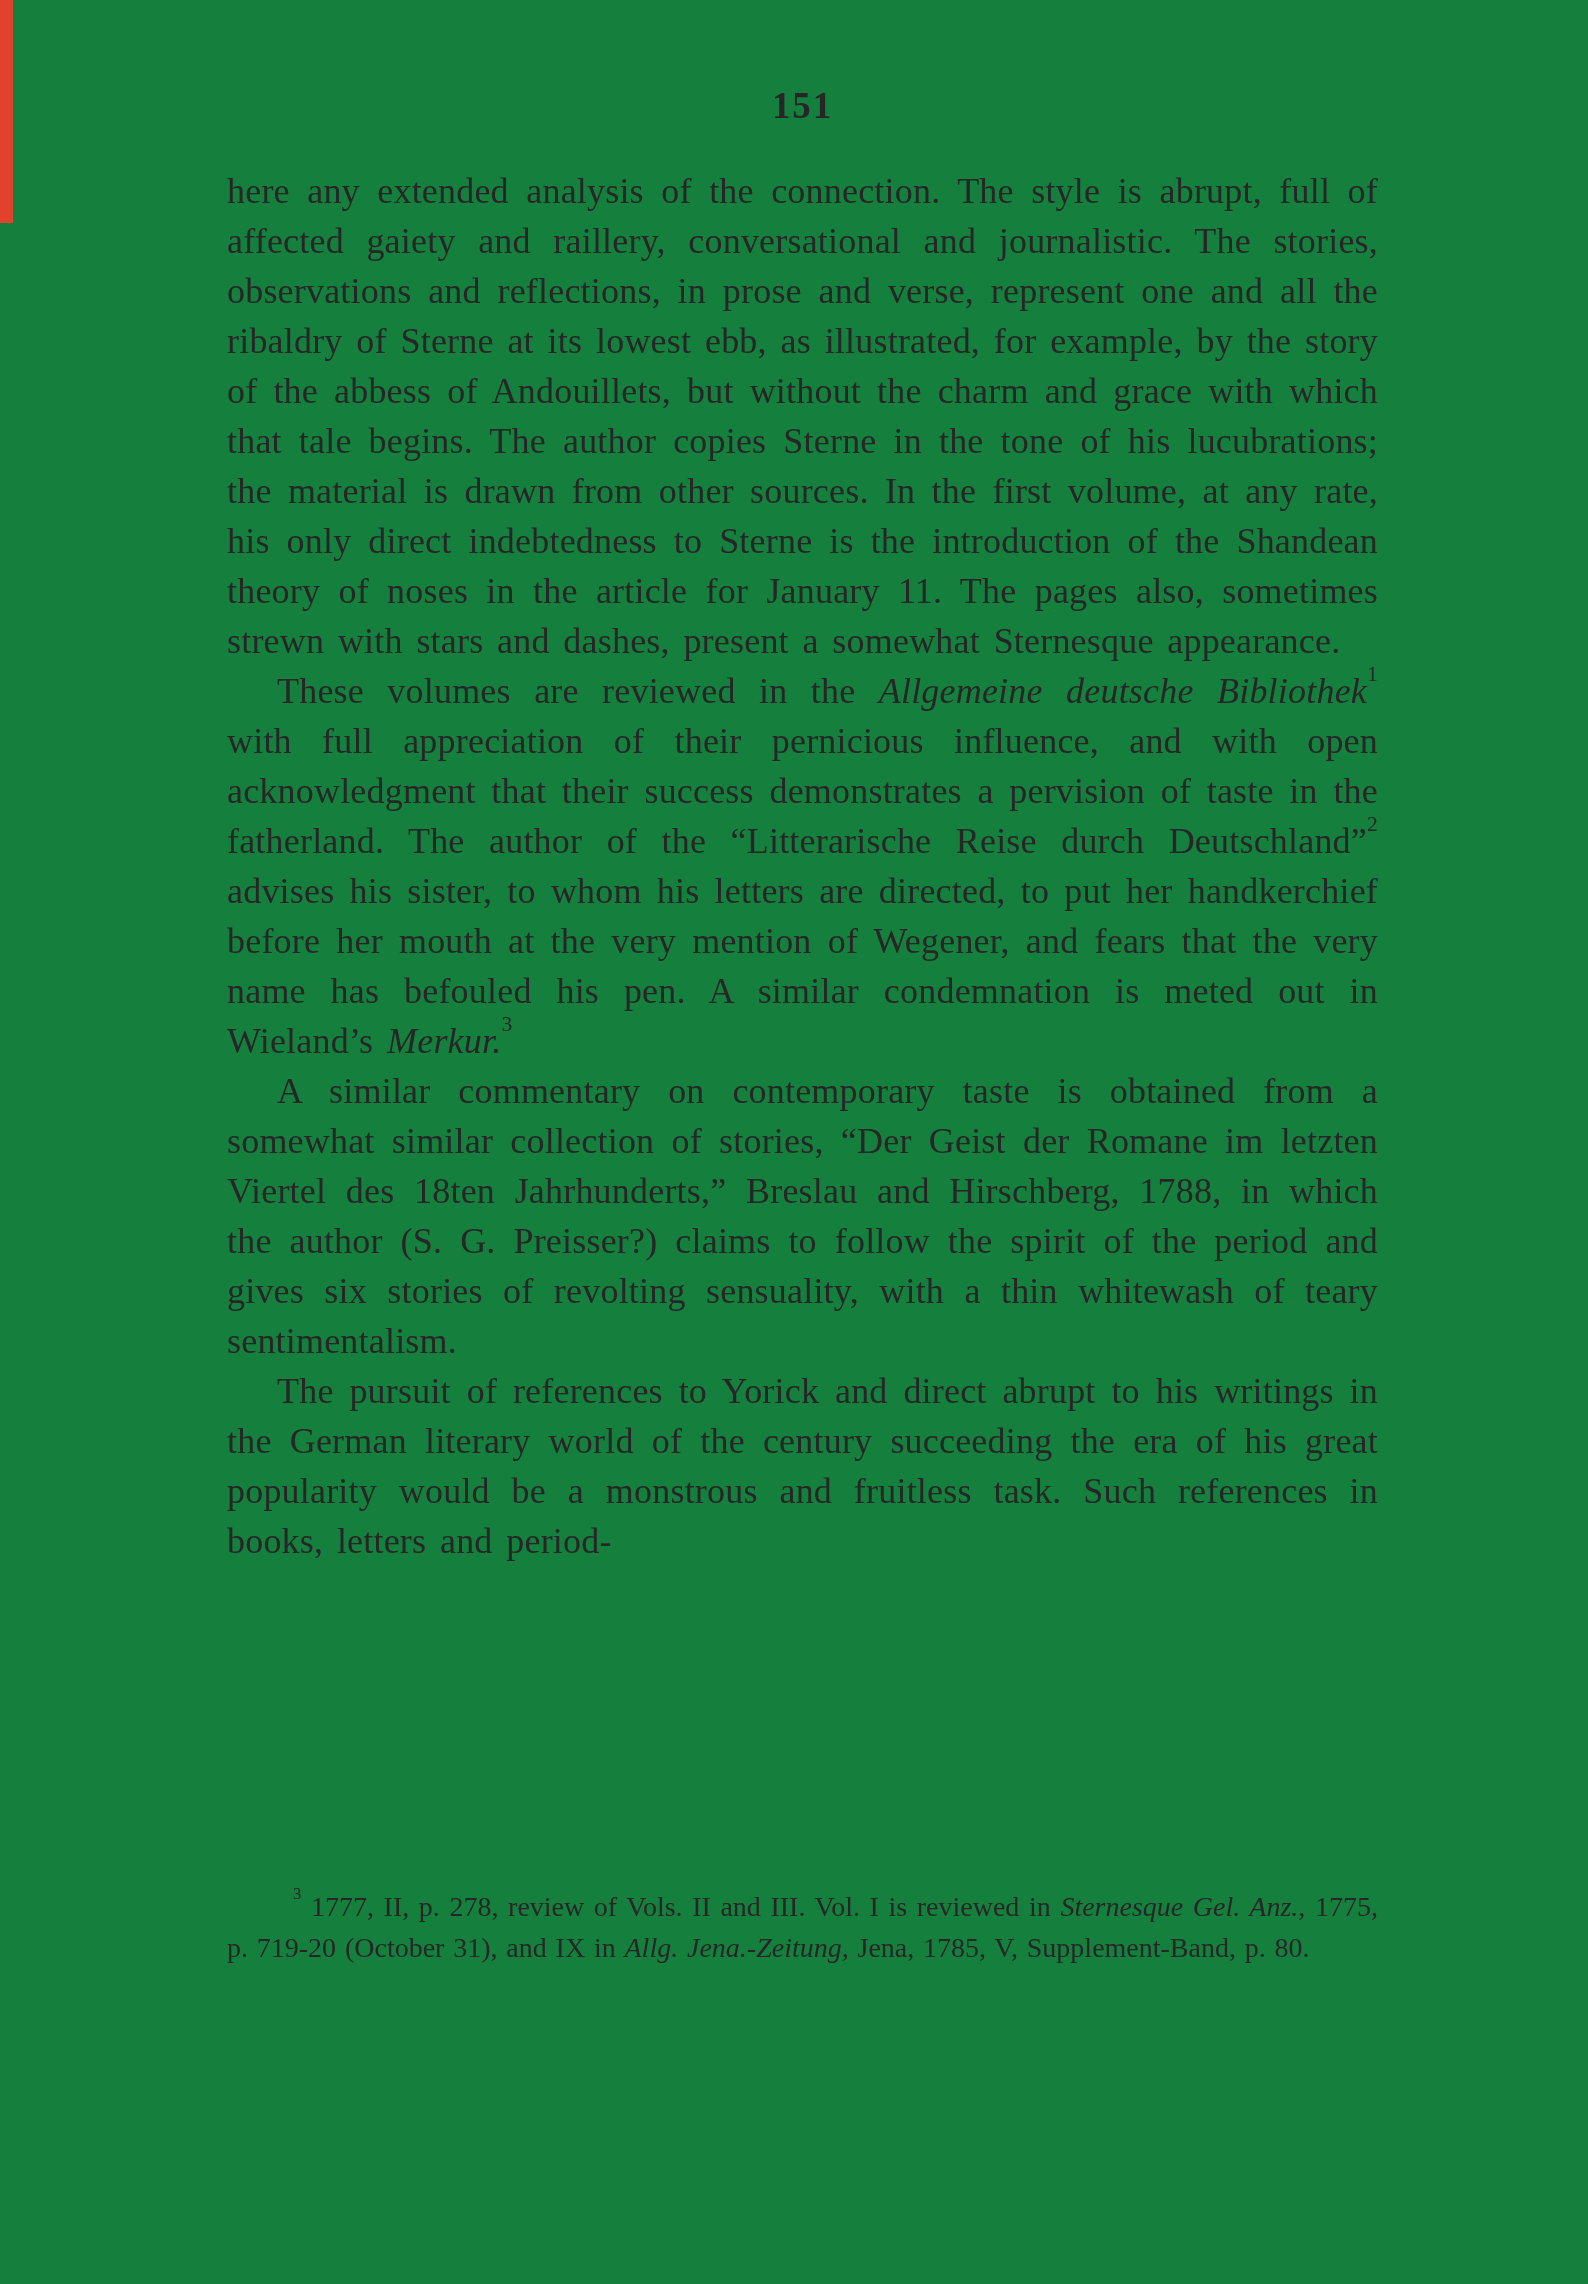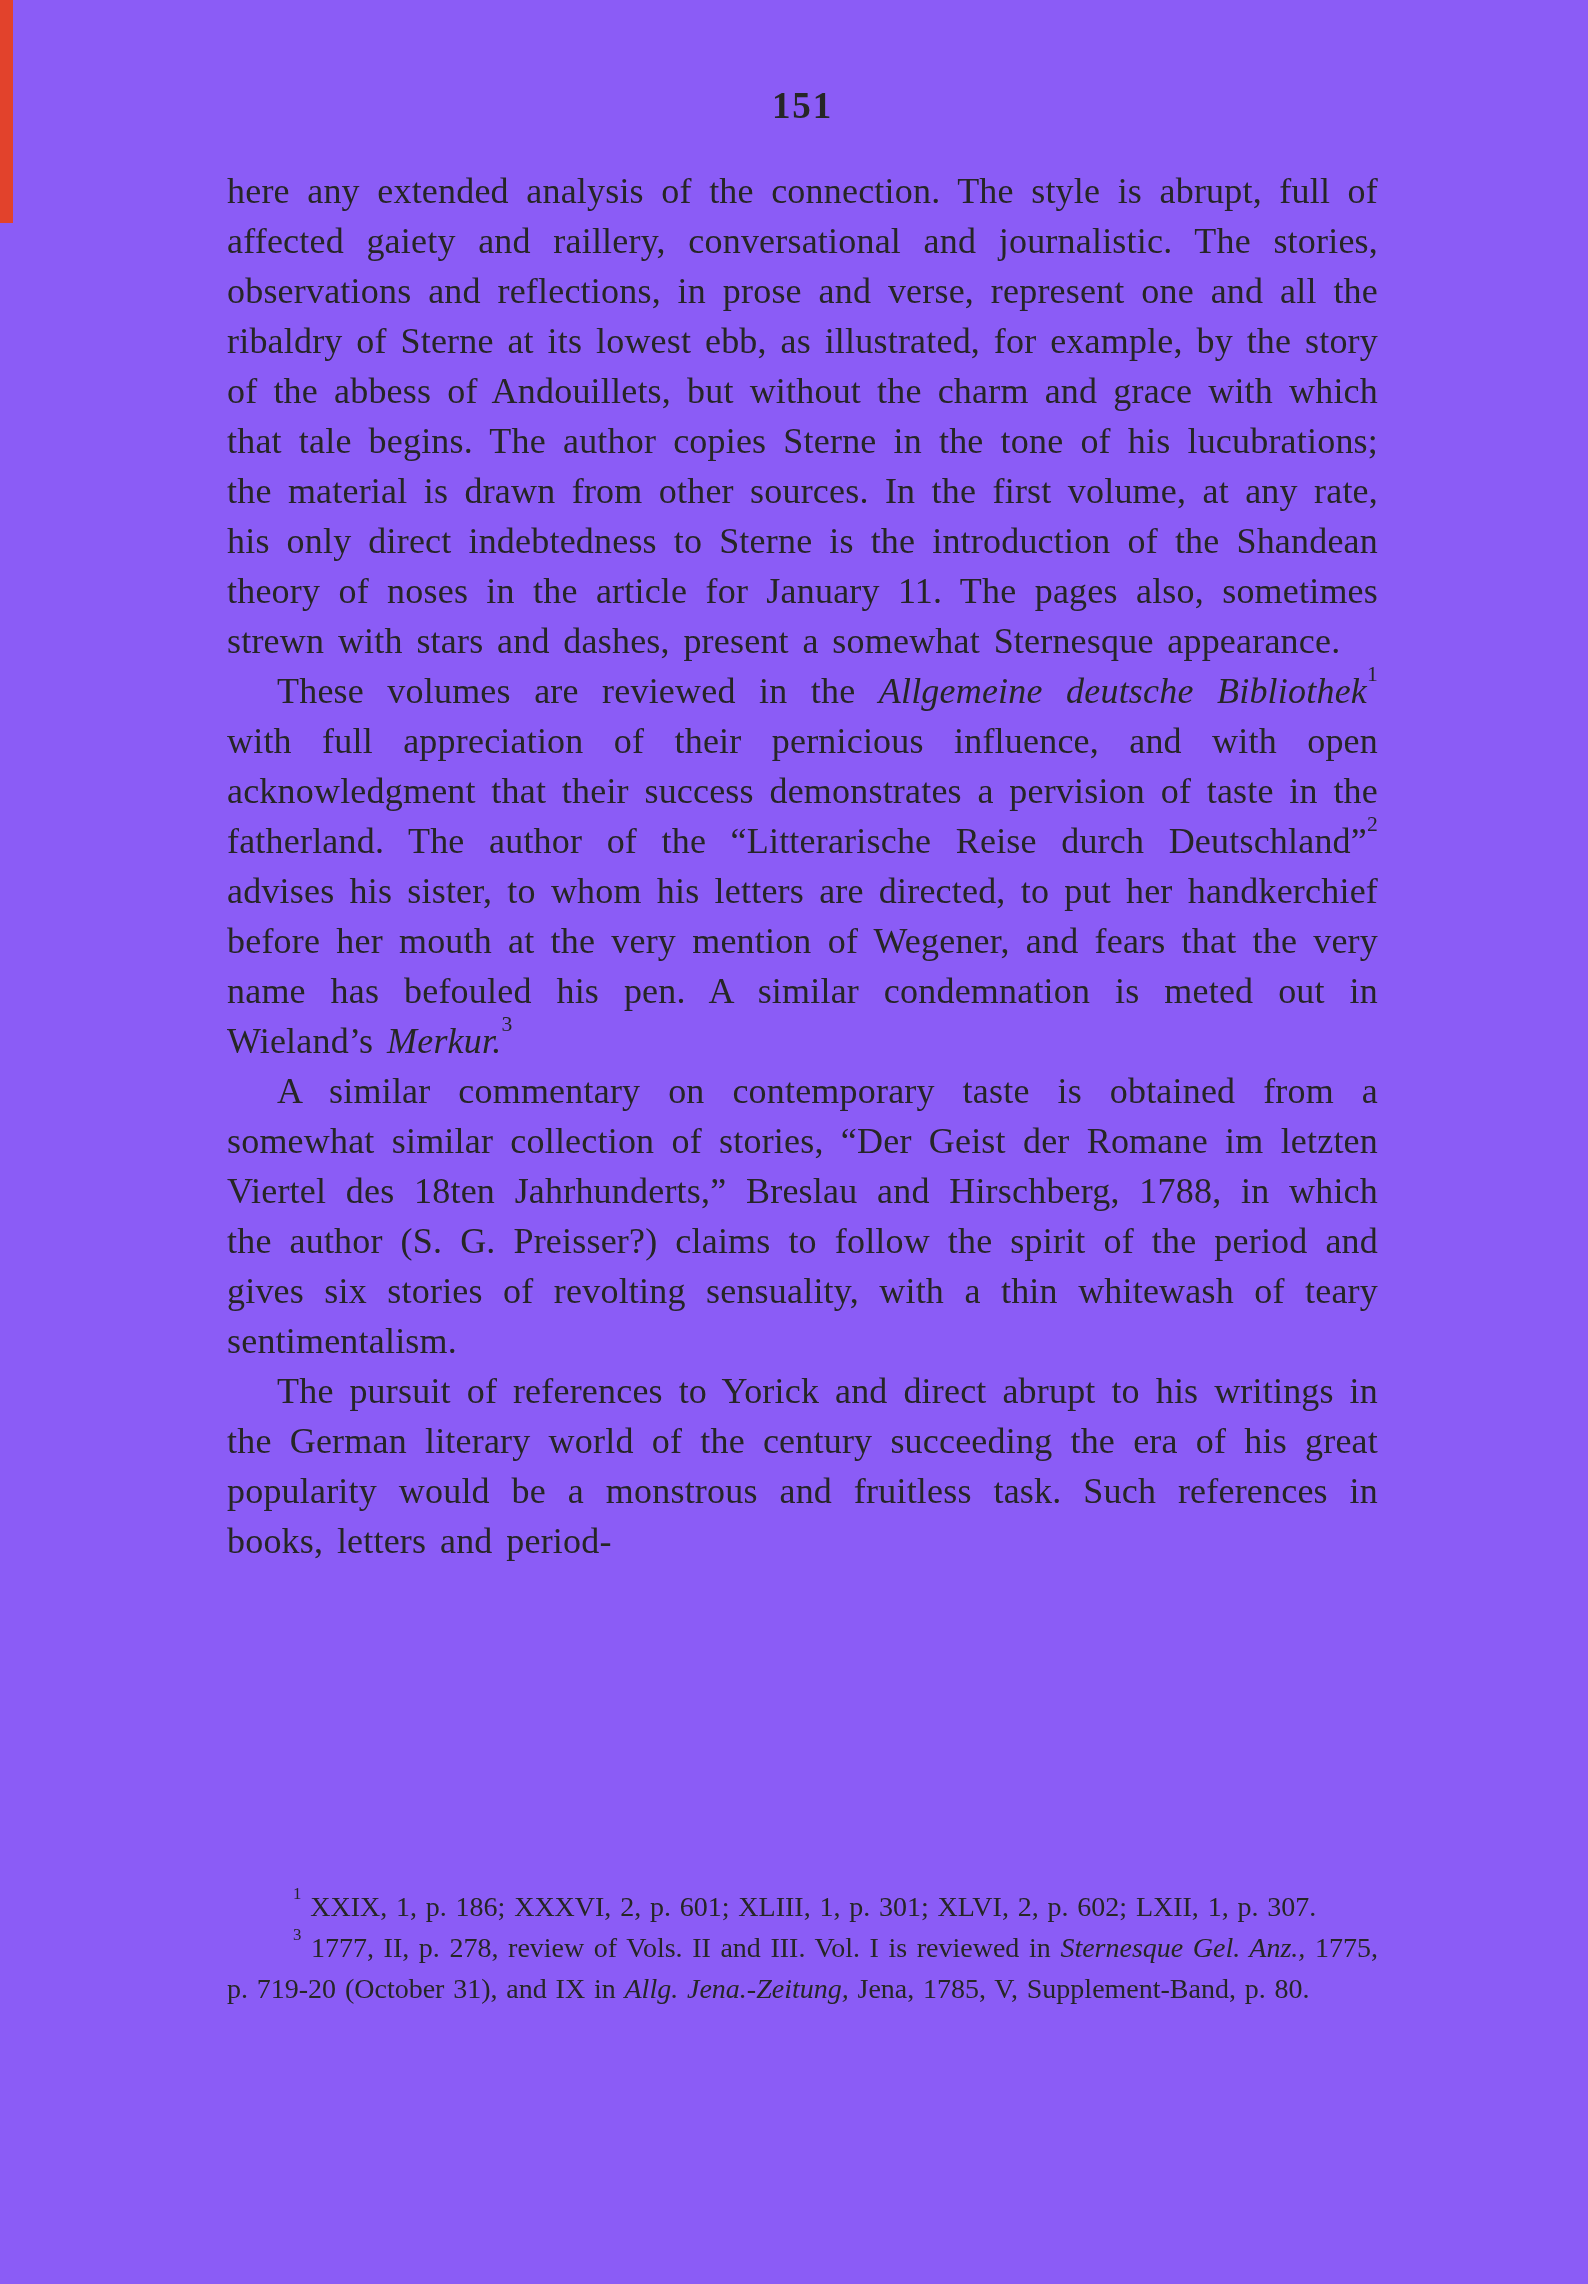--- a/index.html
+++ b/index.html
@@ -76,32 +76,31 @@
     position: relative;
     top: -0.42em;
   }
   i {
     font-style: italic;
   }
 </style>
 </head>
 <body>
 
-<div class="page" style="background: #8b5cf6;">
+<div class="page" style="background: #15803d;">
 
   <div class="red-strip" style="background: rgb(226, 66, 44);"></div>
 
   <div class="page-number">151</div>
 
   <div class="body-text">
       <p class="no-indent">here any extended analysis of the connection.  The style is abrupt, full of affected gaiety and raillery, conversational and journalistic.  The stories, observations and reflections, in prose and verse, represent one and all the ribaldry of Sterne at its lowest ebb, as illustrated, for example, by the story of the abbess of Andouillets, but without the charm and grace with which that tale begins.  The author copies Sterne in the tone of his lucubrations; the material is drawn from other sources.  In the first volume, at any rate, his only direct indebtedness to Sterne is the introduction of the Shandean theory of noses in the article for January 11.  The pages also, sometimes strewn with stars and dashes, present a somewhat Sternesque appearance.</p>
       <p class="indent">These volumes are reviewed in the <i>Allgemeine deutsche Bibliothek</i><sup>1</sup> with full appreciation of their pernicious influence, and with open acknowledgment that their success demonstrates a pervision of taste in the fatherland.  The author of the “Litterarische Reise durch Deutschland”<sup>2</sup> advises his sister, to whom his letters are directed, to put her handkerchief before her mouth at the very mention of Wegener, and fears that the very name has befouled his pen.  A similar condemnation is meted out in Wieland’s <i>Merkur.</i><sup>3</sup></p>
       <p class="indent">A similar commentary on contemporary taste is obtained from a somewhat similar collection of stories, “Der Geist der Romane im letzten Viertel des 18ten Jahrhunderts,” Breslau and Hirschberg, 1788, in which the author (S. G. Preisser?) claims to follow the spirit of the period and gives six stories of revolting sensuality, with a thin whitewash of teary sentimentalism.</p>
       <p class="indent">The pursuit of references to Yorick and direct abrupt to his writings in the German literary world of the century succeeding the era of his great popularity would be a monstrous and fruitless task.  Such references in books, letters and period-</p>
     </div>
 
   <div class="footnotes">
-      <p><sup>1</sup> XXIX, 1, p. 186; XXXVI, 2, p. 601; XLIII, 1, p. 301; XLVI, 2, p. 602; LXII, 1, p. 307.</p>
       <p><sup>3</sup> 1777, II, p. 278, review of Vols. II and III.  Vol. I is reviewed in <i>Sternesque Gel. Anz.,</i> 1775, p. 719-20 (October 31), and IX in <i>Allg. Jena.-Zeitung,</i> Jena, 1785, V, Supplement-Band, p. 80.</p>
     </div>
 
 </div>
 
 
 </body></html>

